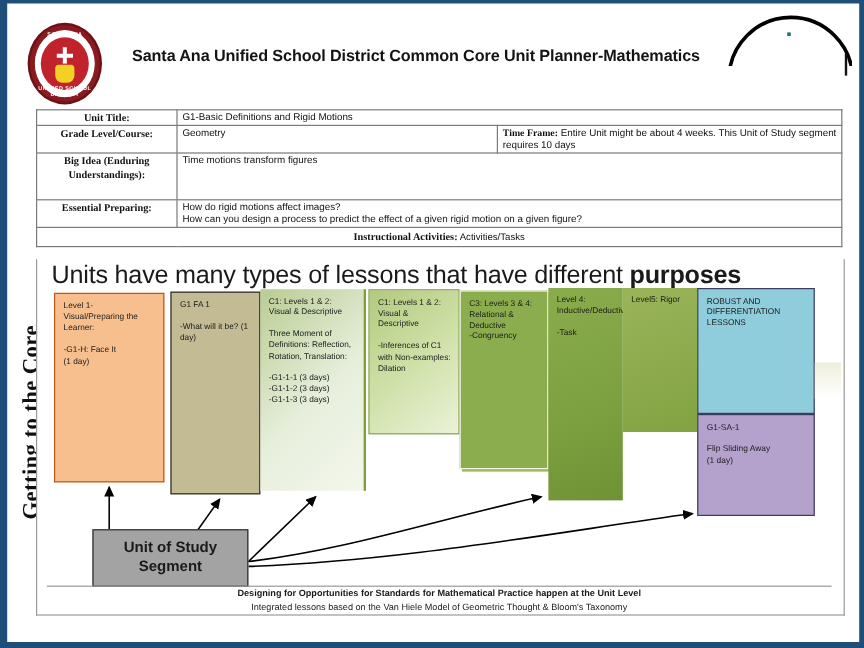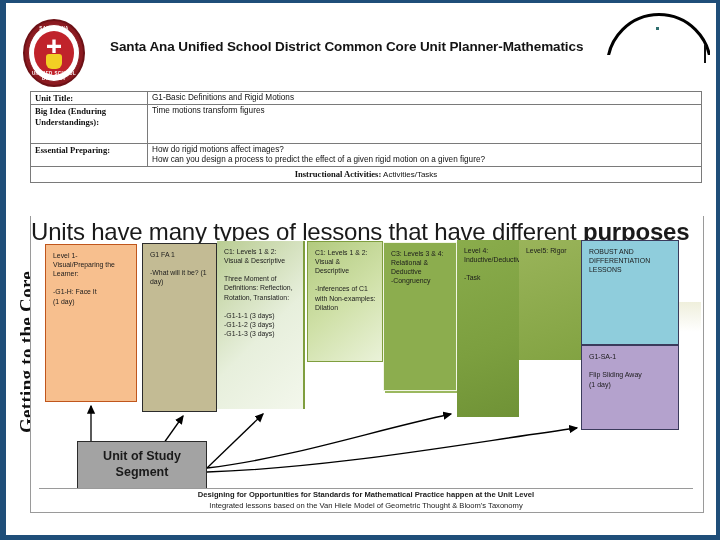--- a/index.html
+++ b/index.html
@@ -36,31 +36,31 @@
              border:3px solid #000;}
   #arc .dot{position:absolute;left:50px;top:18px;width:3px;height:3px;background:#2f6f6f;}
   #tick{position:absolute;right:12px;top:38px;width:2px;height:18px;background:#111;}
 
   
   #planner{position:absolute;left:24px;top:88px;width:672px;
            border:1px solid #7a7a7a;border-collapse:collapse;
            font-family:"Liberation Serif",serif;background:#fff;}
   #planner td{border:1px solid #7a7a7a;vertical-align:top;padding:1px 4px;
               font-size:8.4px;color:#111;line-height:1.22;}
-  #planner td.lbl{width:108px;text-align:left;font-weight:bold;font-size:8.6px;}
+  #planner td.lbl{width:108px;text-align:center;font-weight:bold;font-size:8.6px;}
   #planner td.val{font-family:"Liberation Sans",sans-serif;font-size:8.2px;}
   #planner td.val b{font-family:"Liberation Serif",serif;}
   #planner tr.instr td{text-align:center;font-weight:bold;font-size:8.6px;padding:2px 12px;}
   #planner tr.instr td span.sub{font-weight:normal;font-family:"Liberation Sans",sans-serif;
               font-size:8px;}
 
   
   #diagram{position:absolute;left:24px;top:213px;width:672px;height:296px;
            border:1px solid #9a9a9a;border-top:none;background:#fff;overflow:hidden;}
-  #dia-title{position:absolute;left:0;top:2px;font-size:24px;color:#1a1a1a;
+  #dia-title{position:absolute;left:12px;top:2px;font-size:21px;color:#1a1a1a;
              letter-spacing:-0.2px;white-space:nowrap;}
   #dia-title b{font-weight:bold;}
 
   .box{position:absolute;box-sizing:border-box;font-size:6.9px;line-height:1.32;
        color:#1b1b1b;padding:6px 6px 4px 7px;white-space:pre-line;}
 
   #b1{left:14px;top:28px;width:92px;height:158px;background:#f7bf8e;border:1px solid #c0561c;}
   #b2{left:111px;top:27px;width:75px;height:169px;background:#c3bb94;border:1px solid #2b2b2b;}
   #b3{left:186px;top:25px;width:88px;height:168px;
       background:linear-gradient(135deg,#b9cc92 0%,#e7efdc 55%,#f3f7ec 100%);
@@ -125,20 +125,25 @@
     <div id="tick"></div>
   </div>
 
   <table id="planner">
     <tbody>
         <tr>
       <td class="lbl">Unit Title:</td>
       <td class="val" colspan="2">G1-Basic Definitions and Rigid Motions</td>
     </tr>
     <tr>
+      <td class="lbl">Grade Level/Course:</td>
+      <td class="val" style="width:258px">Geometry</td>
+      <td class="val"><b>Time Frame:</b><span> Entire Unit might be about 4 weeks. This Unit of Study segment requires 10 days</span></td>
+    </tr>
+    <tr>
       <td class="lbl">Big Idea (Enduring Understandings):</td>
       <td class="val" colspan="2" style="height:36px"> Time motions transform figures</td>
     </tr>
     <tr>
       <td class="lbl">Essential Preparing:</td>
       <td class="val" colspan="2" style="white-space:pre-line">How do rigid motions affect images?
 How can you design a process to predict the effect of a given rigid motion on a given figure?</td>
     </tr>
     <tr class="instr">
       <td colspan="3"><span>Instructional Activities:</span><span class="sub">  Activities/Tasks</span></td>

